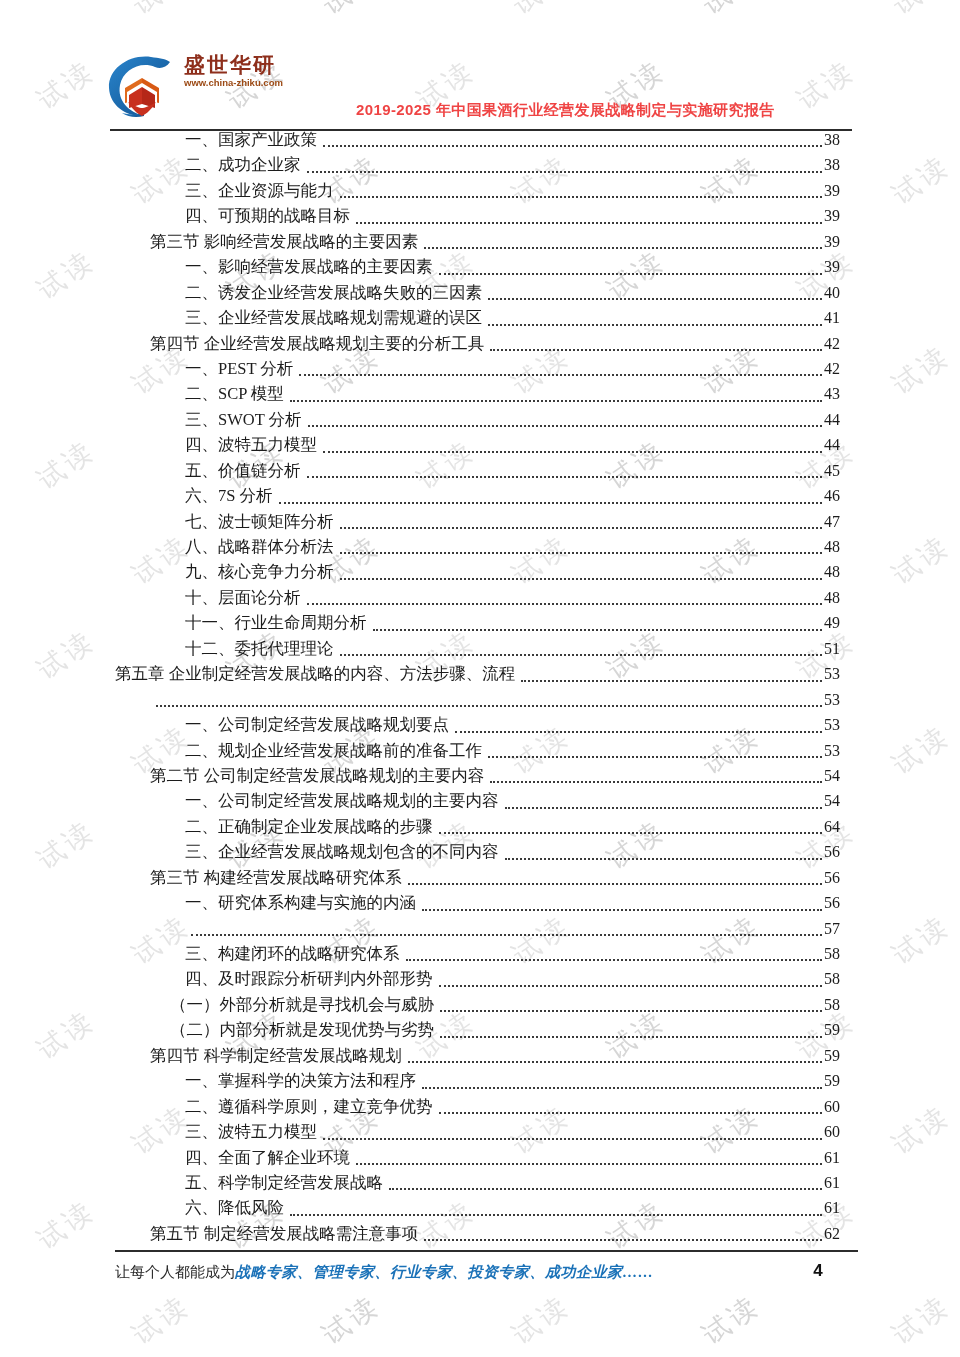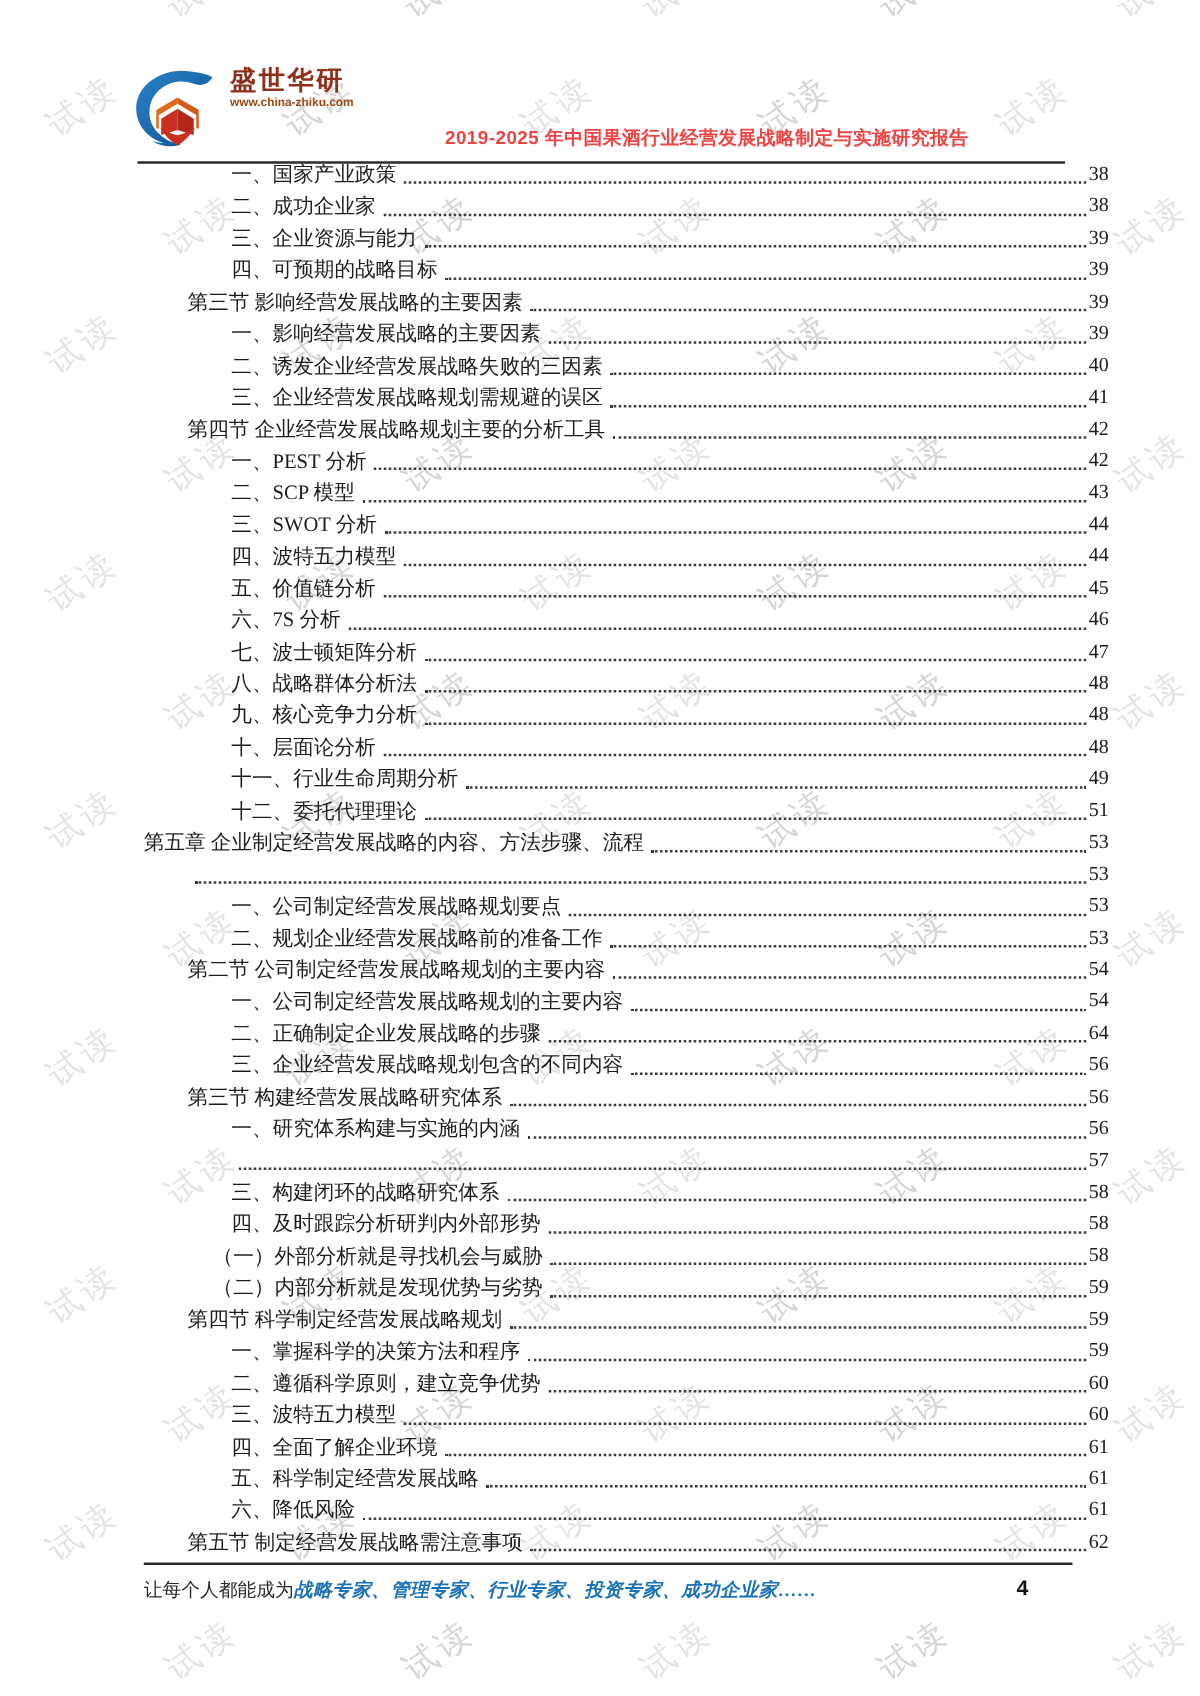--- a/index.html
+++ b/index.html
@@ -44,21 +44,21 @@
   }
   .header-rule{
     position:absolute;left:110px;top:129px;width:742px;height:0;
     border-top:2px solid #2c2c2c;z-index:2;
   }
   
   .toc{position:absolute;left:0;top:127px;width:960px;z-index:1;}
   .toc-row{
     height:25.45px;line-height:25.45px;
     display:flex;white-space:nowrap;
-    padding-right:73px;
+    padding-right:120px;
     font-size:16.5px;color:#1c1c1c;
   }
   .lv-chapter{padding-left:115px;}
   .lv-section{padding-left:150px;}
   .lv-item{padding-left:185px;}
   .lv-subitem{padding-left:170px;}
   .toc-label{flex:0 0 auto;}
   .leader{flex:1 1 auto;position:relative;margin:0 2px 0 6px;}
   .leader::after{
     content:"";position:absolute;left:0;right:0;bottom:5px;

